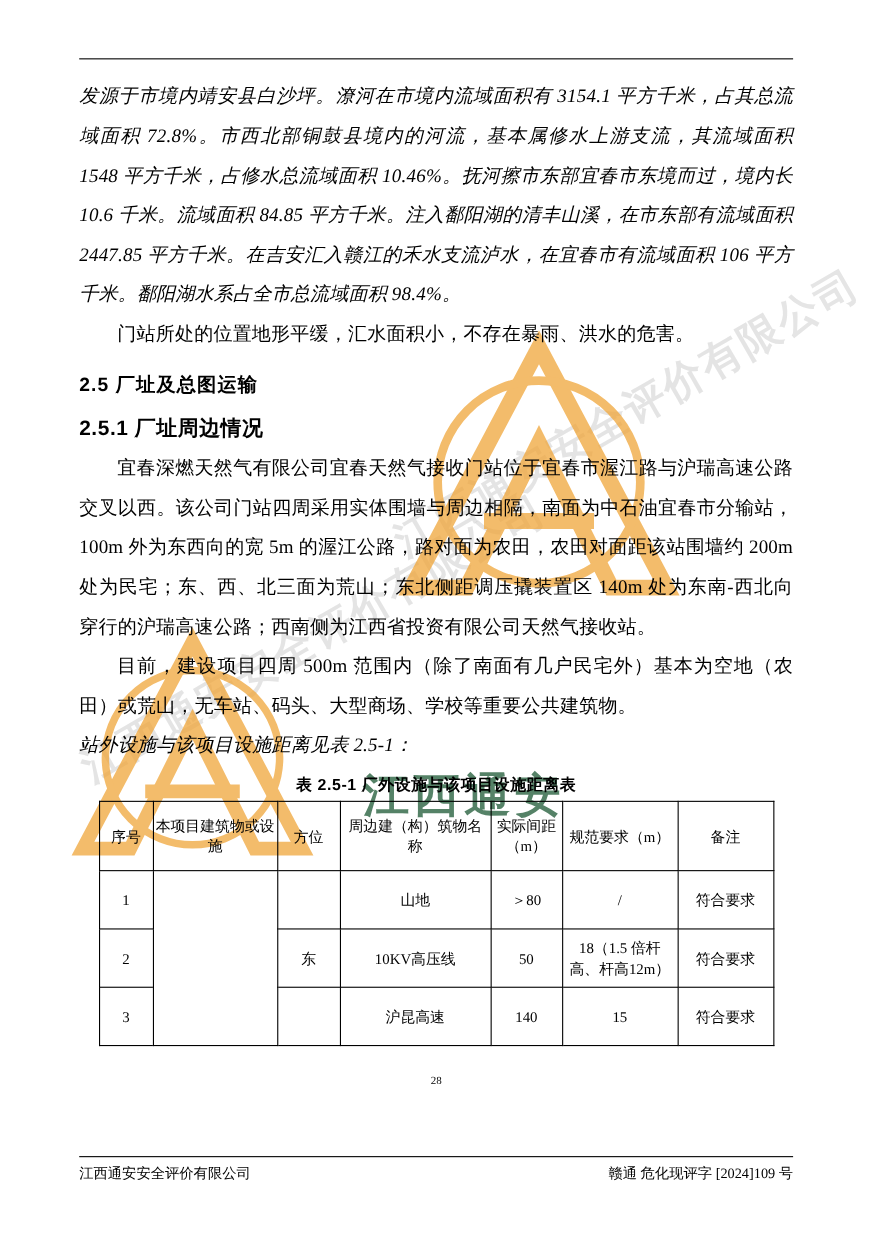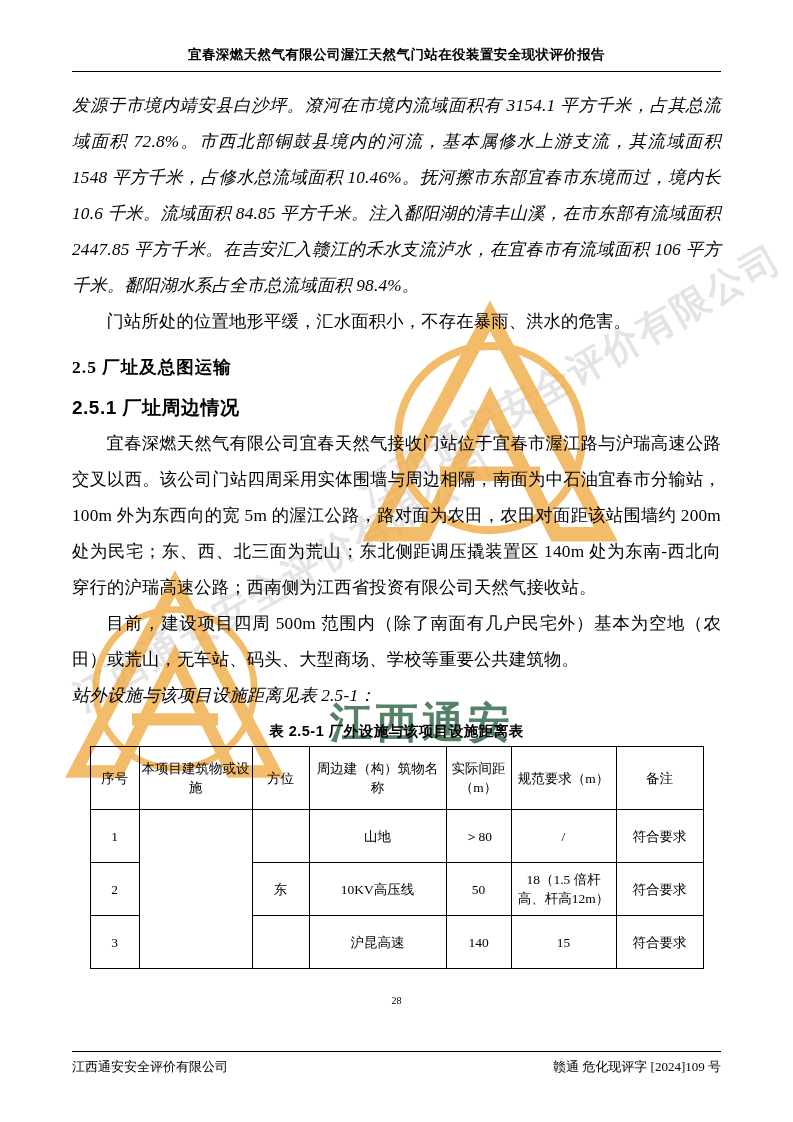--- a/index.html
+++ b/index.html
@@ -117,21 +117,21 @@
     text-indent: 2em;
     letter-spacing: 0.2px;
   }
   p.para.no-indent {
     text-indent: 0;
     font-style: italic;
   }
   h2.heading {
     font-size: 17.5px;
     font-weight: bold;
-    font-family: Liberation Serif, serif;
+    font-family: Liberation Sans, sans-serif;
     margin: 11px 0 4px 0;
     line-height: 32px;
     letter-spacing: 1px;
   }
   h3.subheading {
     font-size: 19px;
     font-weight: bold;
     font-family: "Liberation Sans", "DejaVu Sans", sans-serif;
     margin: 9px 0 2px 0;
     line-height: 32px;
@@ -226,21 +226,20 @@
     <svg class="wm-logo2" viewBox="0 0 200 190">
       <path d="M100 12 L188 178 L150 178 L100 78 L50 178 L12 178 Z" fill="none" stroke="#f0a63a" stroke-width="11"></path>
       <path d="M62 132 L138 132" stroke="#f0a63a" stroke-width="11" fill="none"></path>
       <circle cx="100" cy="105" r="70" fill="none" stroke="#f0a63a" stroke-width="6"></circle>
     </svg>
 
     <div class="wm-red-text">江西通安</div>
   </div>
 
   <div class="header">
-    <div class="header-title">宜春深燃天然气有限公司渥江天然气门站在役装置安全现状评价报告</div>
     <div class="header-rule"></div>
   </div>
 
   <div class="content">
     <p class="para no-indent">发源于市境内靖安县白沙坪。潦河在市境内流域面积有 3154.1 平方千米，占其总流域面积 72.8%。市西北部铜鼓县境内的河流，基本属修水上游支流，其流域面积 1548 平方千米，占修水总流域面积 10.46%。抚河擦市东部宜春市东境而过，境内长 10.6 千米。流域面积 84.85 平方千米。注入鄱阳湖的清丰山溪，在市东部有流域面积 2447.85 平方千米。在吉安汇入赣江的禾水支流泸水，在宜春市有流域面积 106 平方千米。鄱阳湖水系占全市总流域面积 98.4%。</p>
     <p class="para">门站所处的位置地形平缓，汇水面积小，不存在暴雨、洪水的危害。</p>
 
     <h2 class="heading">2.5 厂址及总图运输</h2>
     <h3 class="subheading">2.5.1 厂址周边情况</h3>
 

